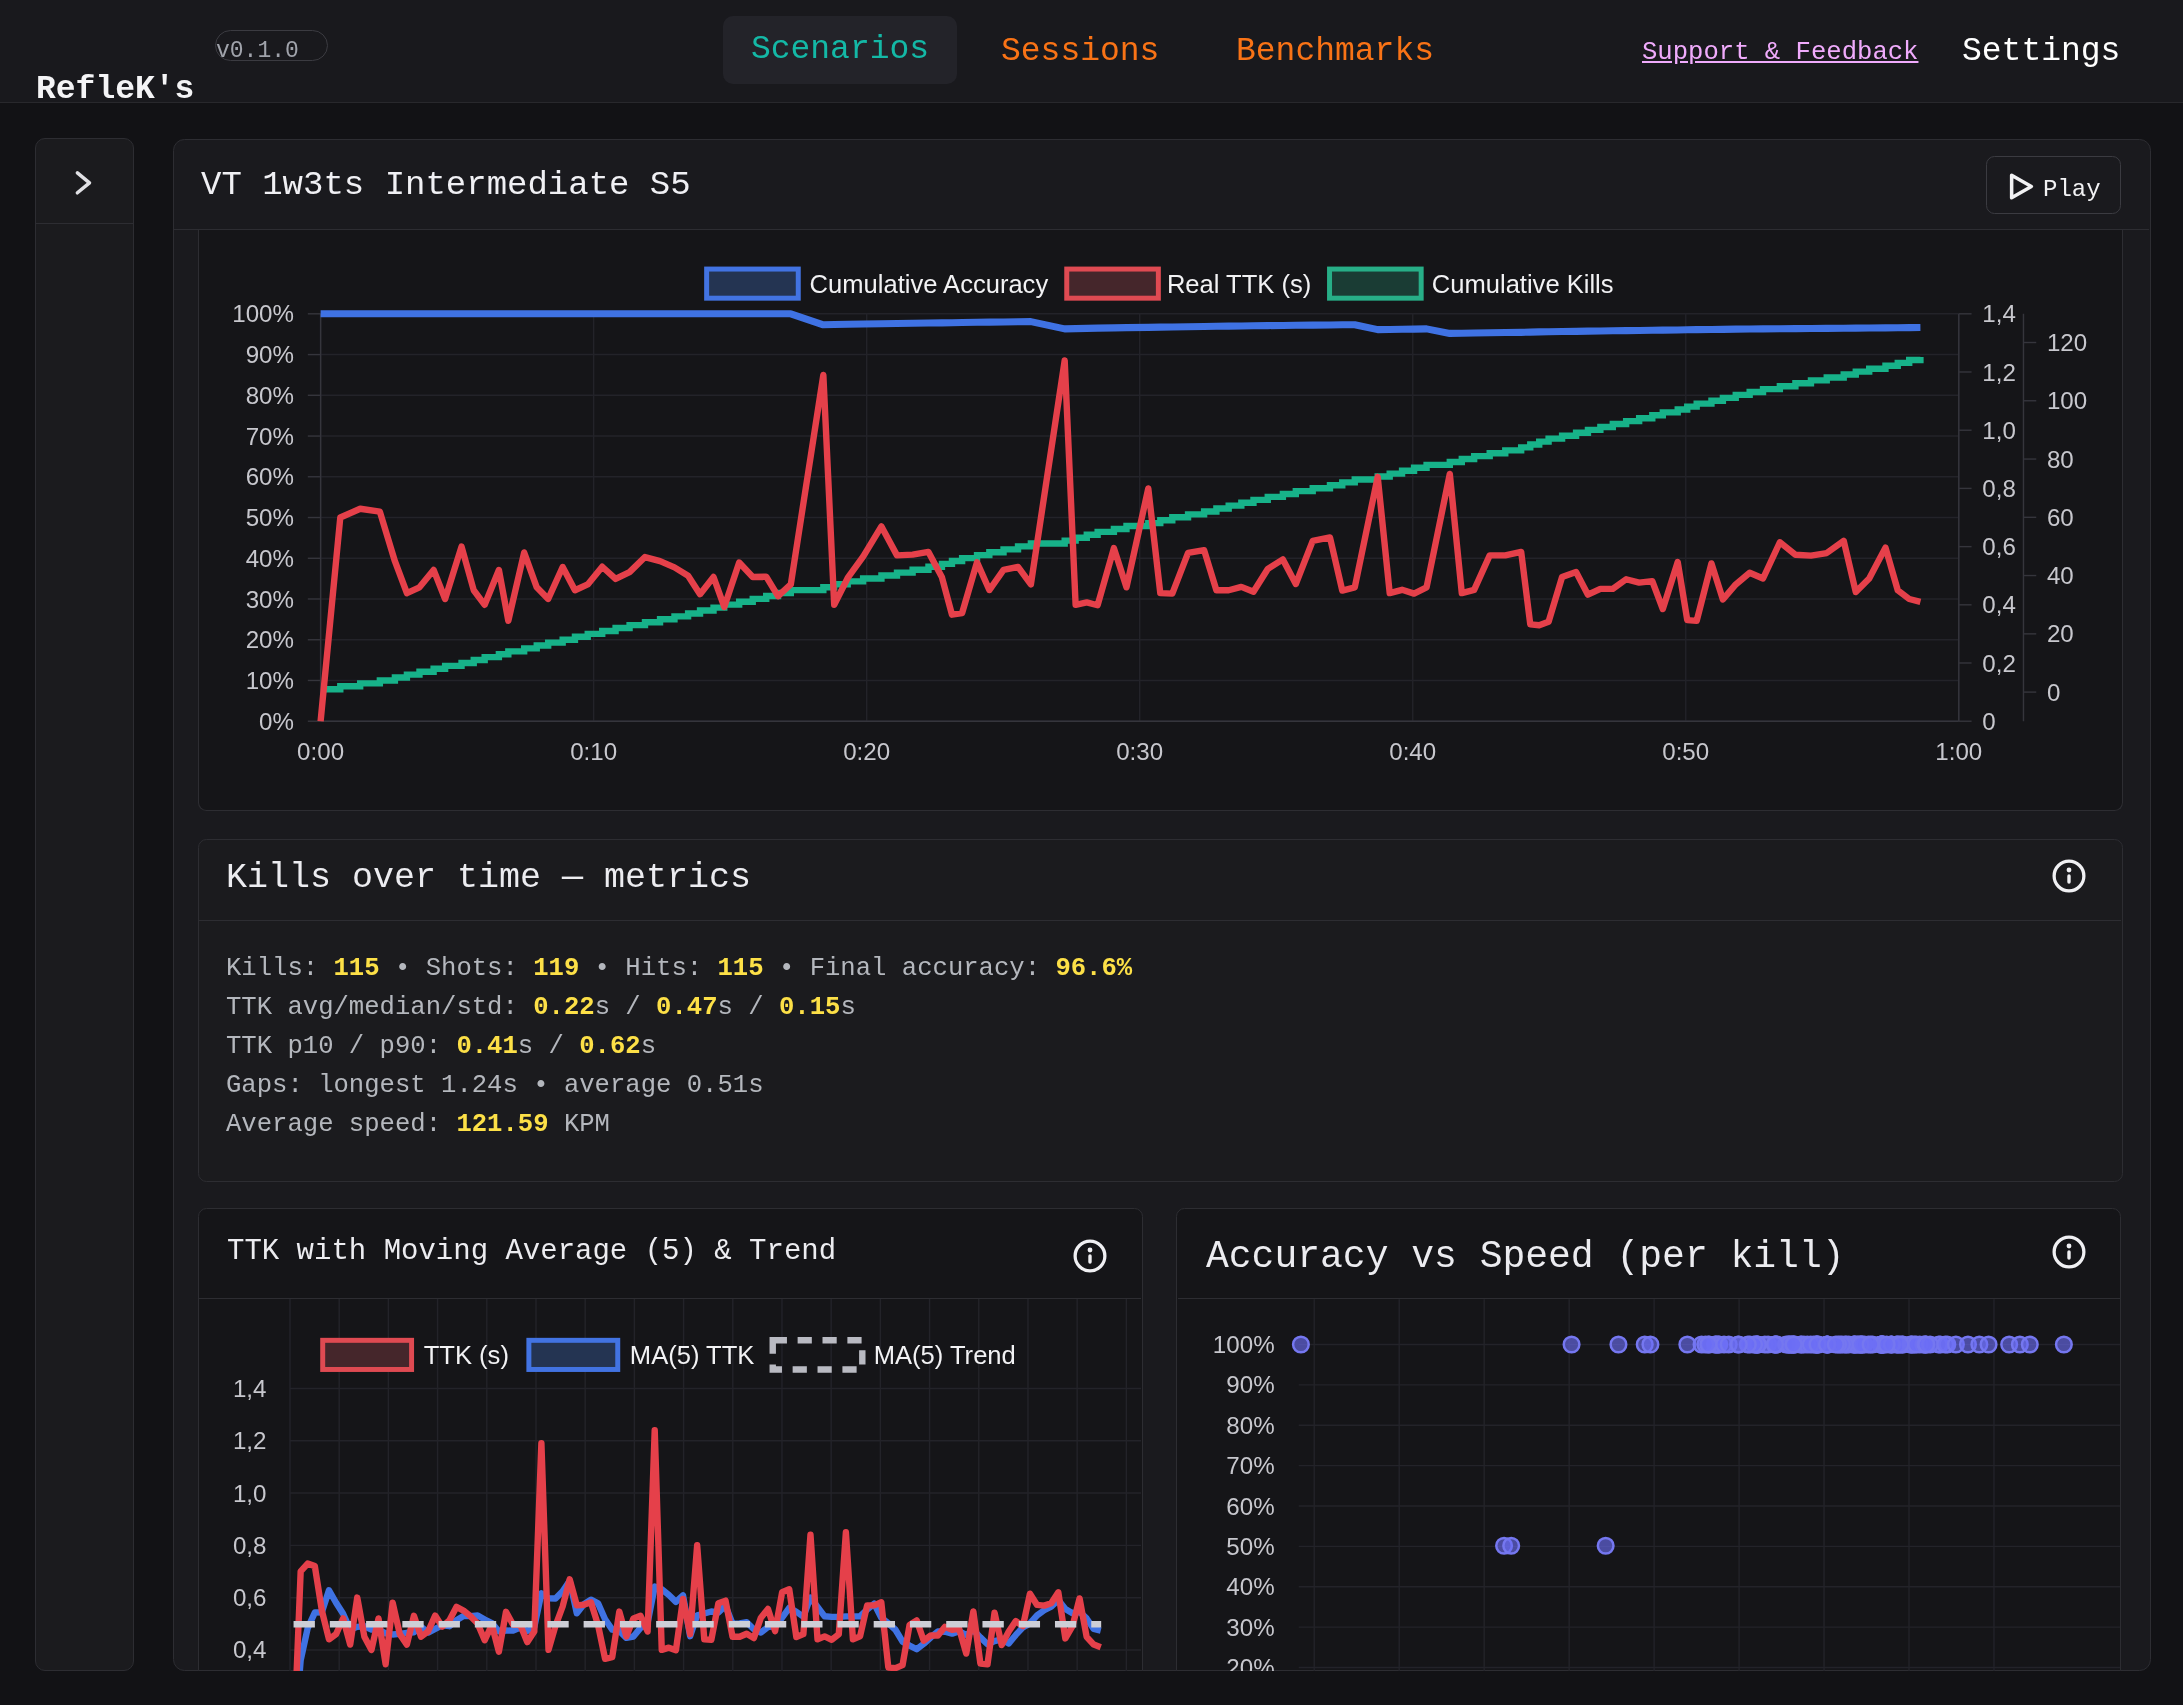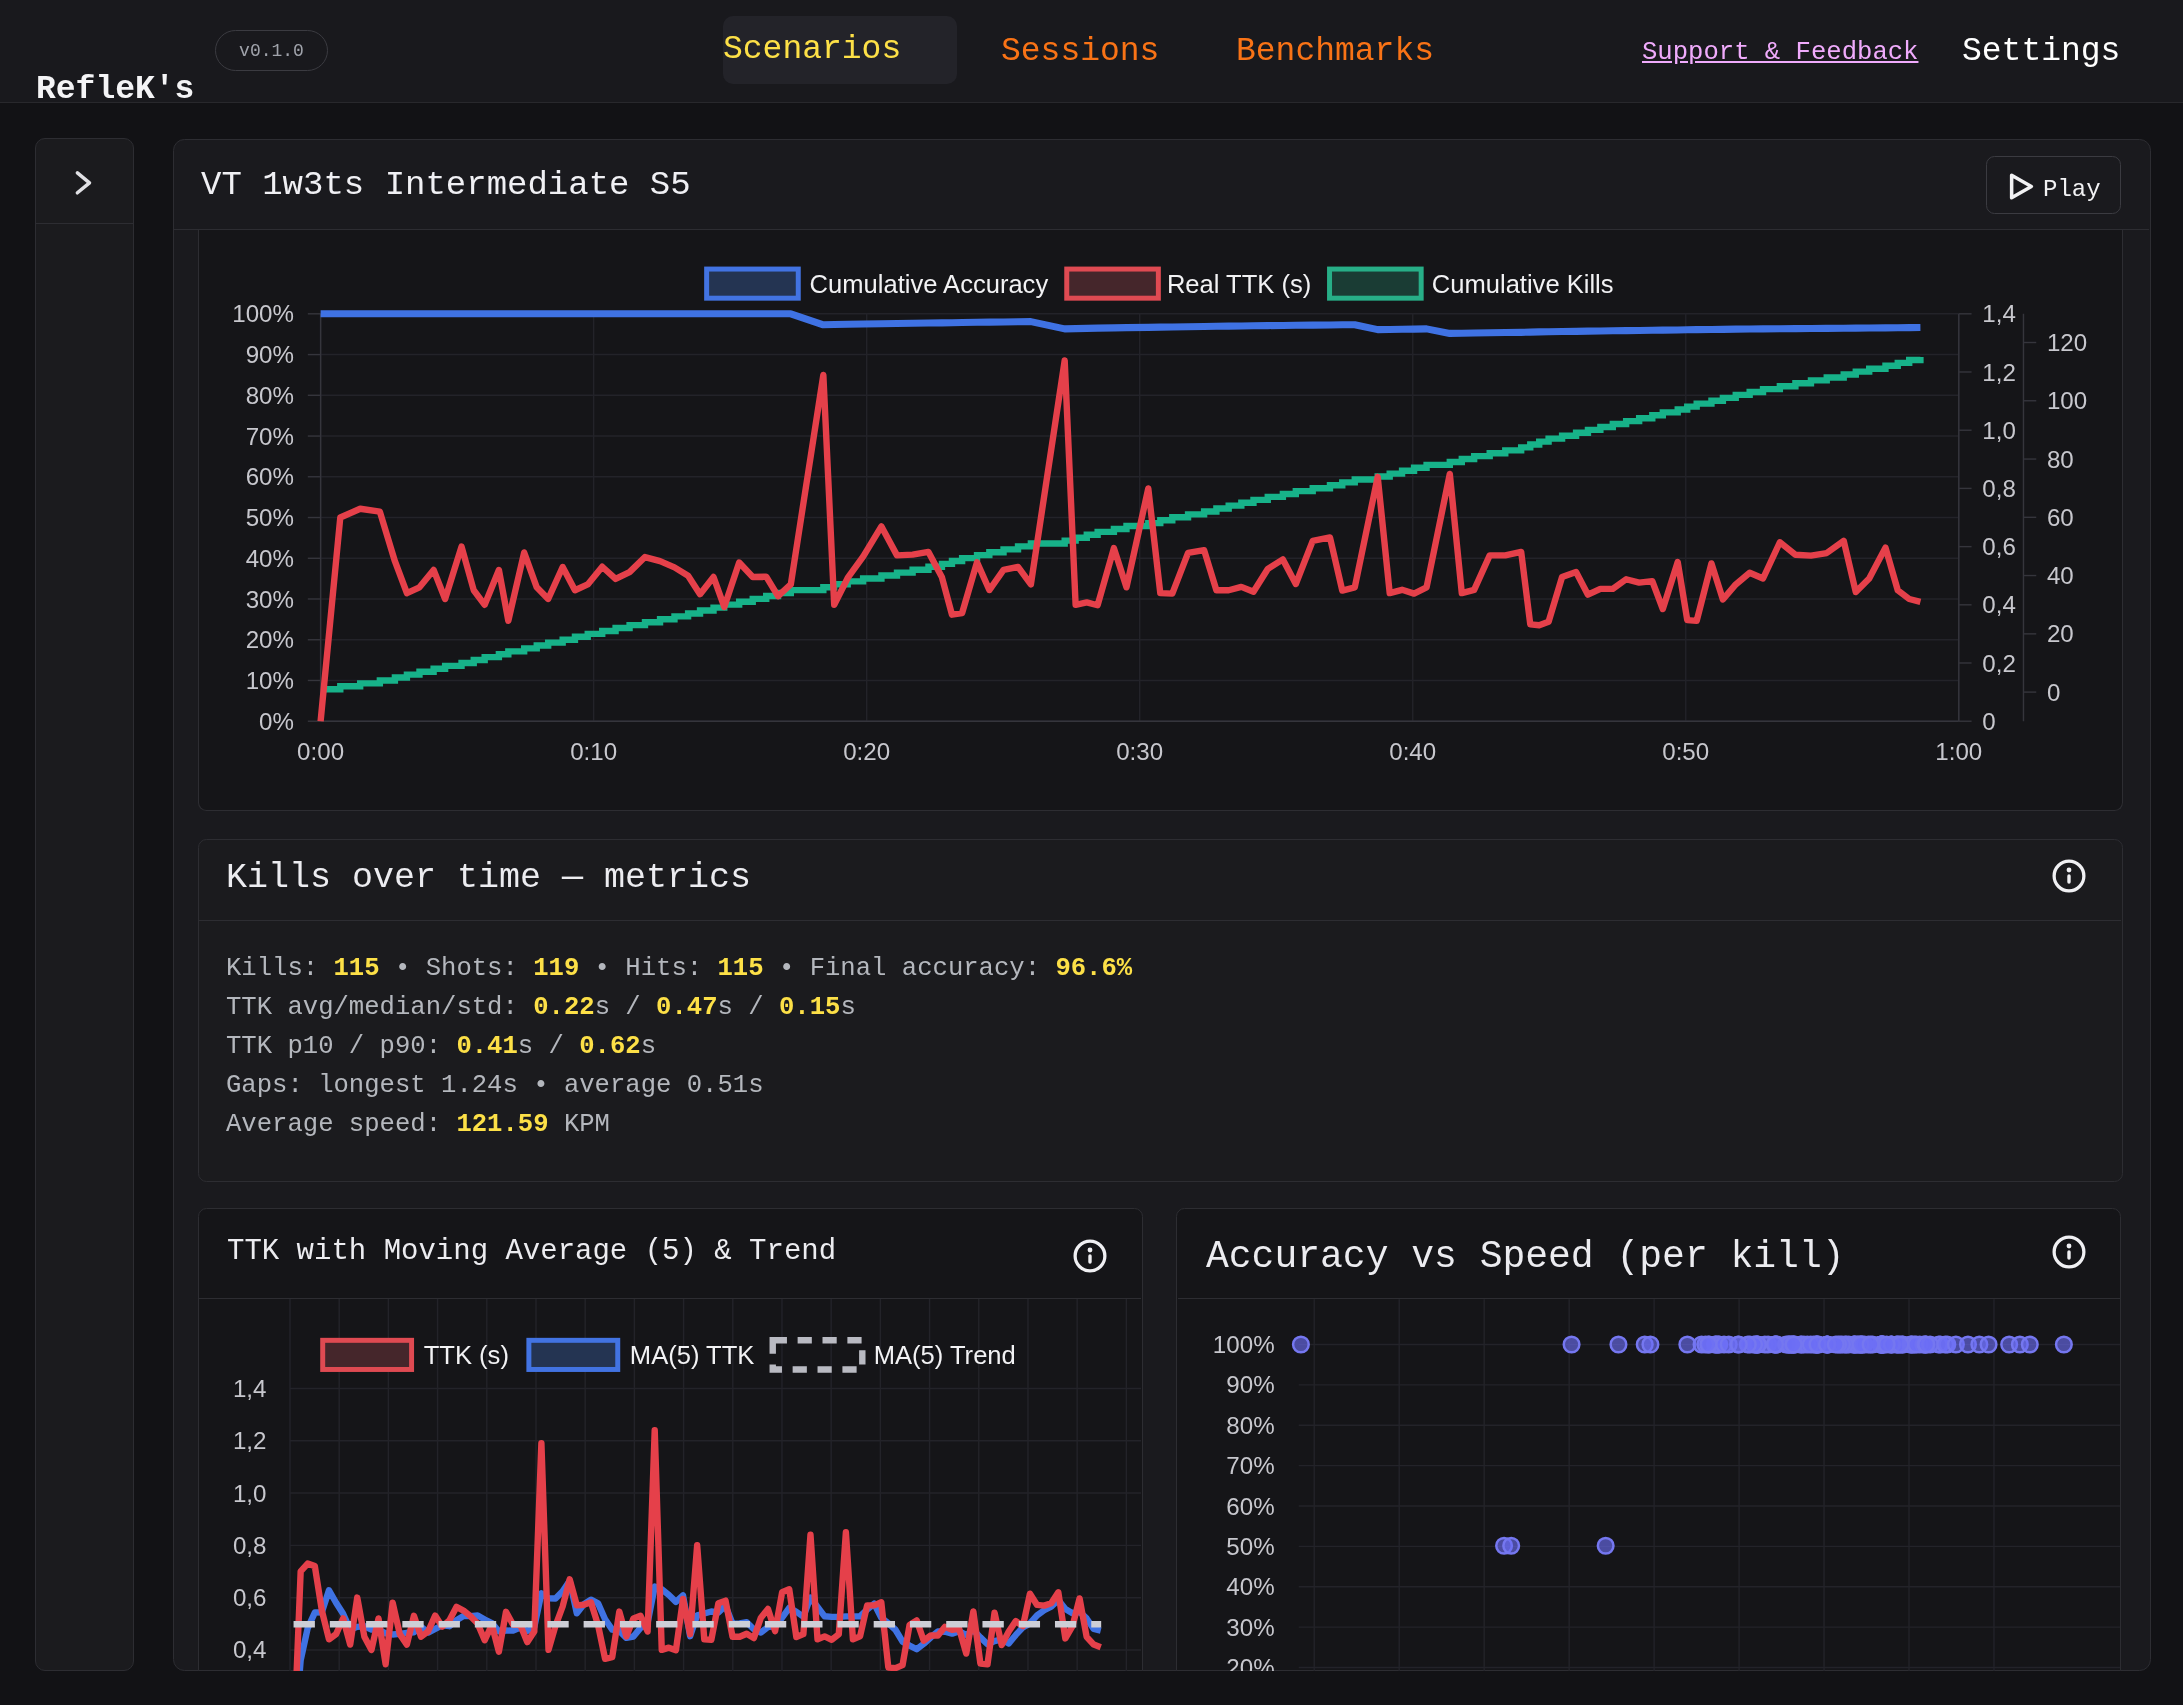--- a/index.html
+++ b/index.html
@@ -1,22 +1,22 @@
 <!DOCTYPE html>
 <html style="font-size:11.4px"><head><meta charset="utf-8"><style>
 * { margin:0; padding:0; box-sizing:border-box; }
 html,body { width:2183px; height:1706px; background:#121215; overflow:hidden;
   font-family:"Liberation Mono", monospace; -webkit-font-smoothing:antialiased; }
 .abs { position:absolute; }
 .header { left:0; top:0; width:2183px; height:103px; background:#19191d; border-bottom:1.4px solid #28282c; }
 .logo { left:36px; top:33px; font-size:33px; font-weight:bold; color:#f4f4f6;margin-top:38px; }
-.badge { left:215px; top:30px; width:113px; height:41px; border:1.4px solid #3b3b41; border-radius:20.6px;
-  color:#a0a3ab; font-size:18px; line-height:41px; text-align:center; }
+.badge { left:215px; top:30px; width:113px; height:31px; border:1.4px solid #3b3b41; border-radius:20.6px;
+  color:#a0a3ab; font-size:23px; line-height:41px; }
 .navbtn { left:723px; top:16.3px; width:234px; height:68px; background:#232329; border-radius:10px;
-  color:#fde047; font-size:33px; line-height:68px; }
+  color:#14b8a6; font-size:33px; line-height:68px; text-align:center; }
 .navlink { top:33px; font-size:33px; color:#f97316; }
 .suplink { left:1642px; top:38px; font-size:25.6px; color:#f0abfc; text-decoration:underline; }
 .sidebar { left:35px; top:138px; width:99px; height:1533px; background:#1b1b1e; border:1.4px solid #2d2d32; border-radius:10px; }
 .sidediv { left:35px; top:223px; width:99px; height:1.4px; background:#2d2d32; }
 .card { left:173px; top:139px; width:1978px; height:1532px; background:#1a1a1e; border:1.4px solid #2d2d32; border-radius:11.4px; }
 .cardtitle { left:201px; top:166px; font-size:34px; color:#f0f0f4; }
 .carddiv { left:174px; top:229px; width:1975px; height:1.4px; background:#2d2d32; }
 .playbtn { left:1986px; top:156px; width:135px; height:58px; border:1.4px solid #3b3b41; border-radius:8.5px; }
 .playtxt { left:2043px; top:176px; font-size:24px; color:#f2f2f4; }
 .panel { background:#151518; border:1.4px solid #2d2d32; }

